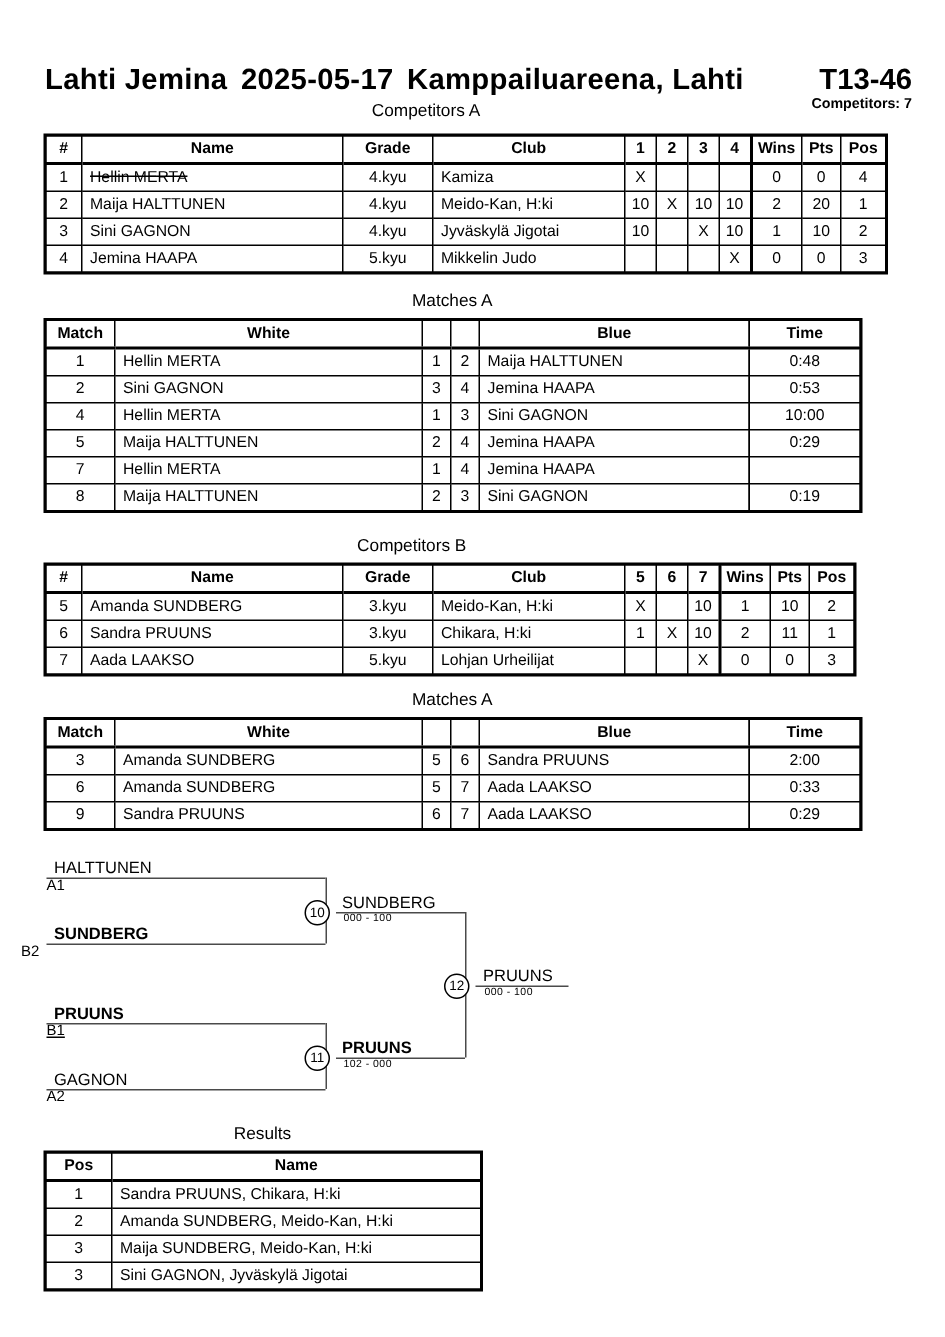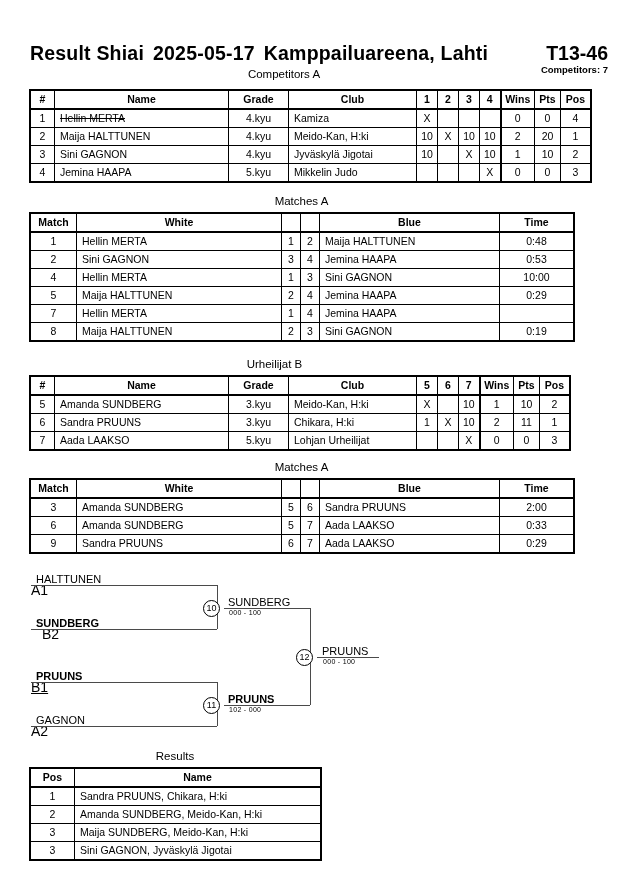--- a/index.html
+++ b/index.html
@@ -99,21 +99,21 @@
   }
   .bk-label {
     position: absolute;
     font-size: 11px;
     white-space: nowrap;
     line-height: 12px;
   }
   .bk-label.bold { font-weight: bold; }
   .bk-seed {
     position: absolute;
-    font-size: 14px;
+    font-size: 10px;
     white-space: nowrap;
     line-height: 11px;
   }
   .bk-score {
     position: absolute;
     font-size: 7px;
     white-space: nowrap;
     line-height: 8px;
     letter-spacing: 0.3px;
   }
@@ -137,21 +137,21 @@
     position: absolute;
     width: 0;
     border-left: 1.4px solid #4a4a4a;
   }
 </style>
 </head>
 <body>
 
 <div id="header">
   <div id="title-line">
-    <span>Result Shiai</span><span class="gap"></span><span>2025-05-17</span><span class="gap"></span><span>Kamppailuareena, Lahti</span>
+    <span>Lahti Jemina</span><span class="gap"></span><span>2025-05-17</span><span class="gap"></span><span>Kamppailuareena, Lahti</span>
   </div>
   <div id="event-code">T13-46</div>
   <div id="competitor-count">Competitors: 7</div>
 </div>
 
 <div class="section-caption" style="left:30px; top:68px; width:508px;">Competitors A</div>
 
 <table class="grid" id="tbl-pool-a" style="left:30px; top:90px; width:510px;">
   <colgroup>
     <col style="width:24px">
@@ -311,21 +311,21 @@
         <td class="l b">Maija HALTTUNEN</td>
         <td class="c">2</td>
         <td class="c">3</td>
         <td class="l">Sini GAGNON</td>
         <td class="c">100-000</td>
         <td class="c">0:19</td>
       </tr>
     </tbody>
 </table>
 
-<div class="section-caption" style="left:30px; top:358px; width:489px;">Urheilijat B</div>
+<div class="section-caption" style="left:30px; top:358px; width:489px;">Competitors B</div>
 
 <table class="grid" id="tbl-pool-b" style="left:30px; top:376px; width:489px;">
   <colgroup>
     <col style="width:24px">
       <col style="width:174px">
       <col style="width:60px">
       <col style="width:128px">
     <col style="width:21px">
       <col style="width:21px">
       <col style="width:21px">
@@ -441,21 +441,21 @@
     </tbody>
 </table>
 
 <div id="bracket">
 
   <div class="bk-label" style="left:36px; top:13px;">HALTTUNEN</div>
   <div class="bk-seed" style="left:31px; top:25px;">A1</div>
   <div class="bk-line-h" style="left:31px; top:25px; width:186px;"></div>
 
   <div class="bk-label bold" style="left:36px; top:57px;">SUNDBERG</div>
-  <div class="bk-seed" style="left:42px; top:69px;">B2</div>
+  <div class="bk-seed" style="left:14px; top:69px;">B2</div>
   <div class="bk-line-h" style="left:31px; top:69px; width:186px;"></div>
 
   <div class="bk-line-v" style="left:217px; top:25px; height:44px;"></div>
 
   <div class="bk-num" style="left:203px; top:40px;">10</div>
   <div class="bk-label" style="left:228px; top:36px;">SUNDBERG</div>
   <div class="bk-score" style="left:229px; top:49px;">000 - 100</div>
   <div class="bk-line-h" style="left:224px; top:48px; width:86px;"></div>
 
   <div class="bk-label bold" style="left:36px; top:110px;">PRUUNS</div>

